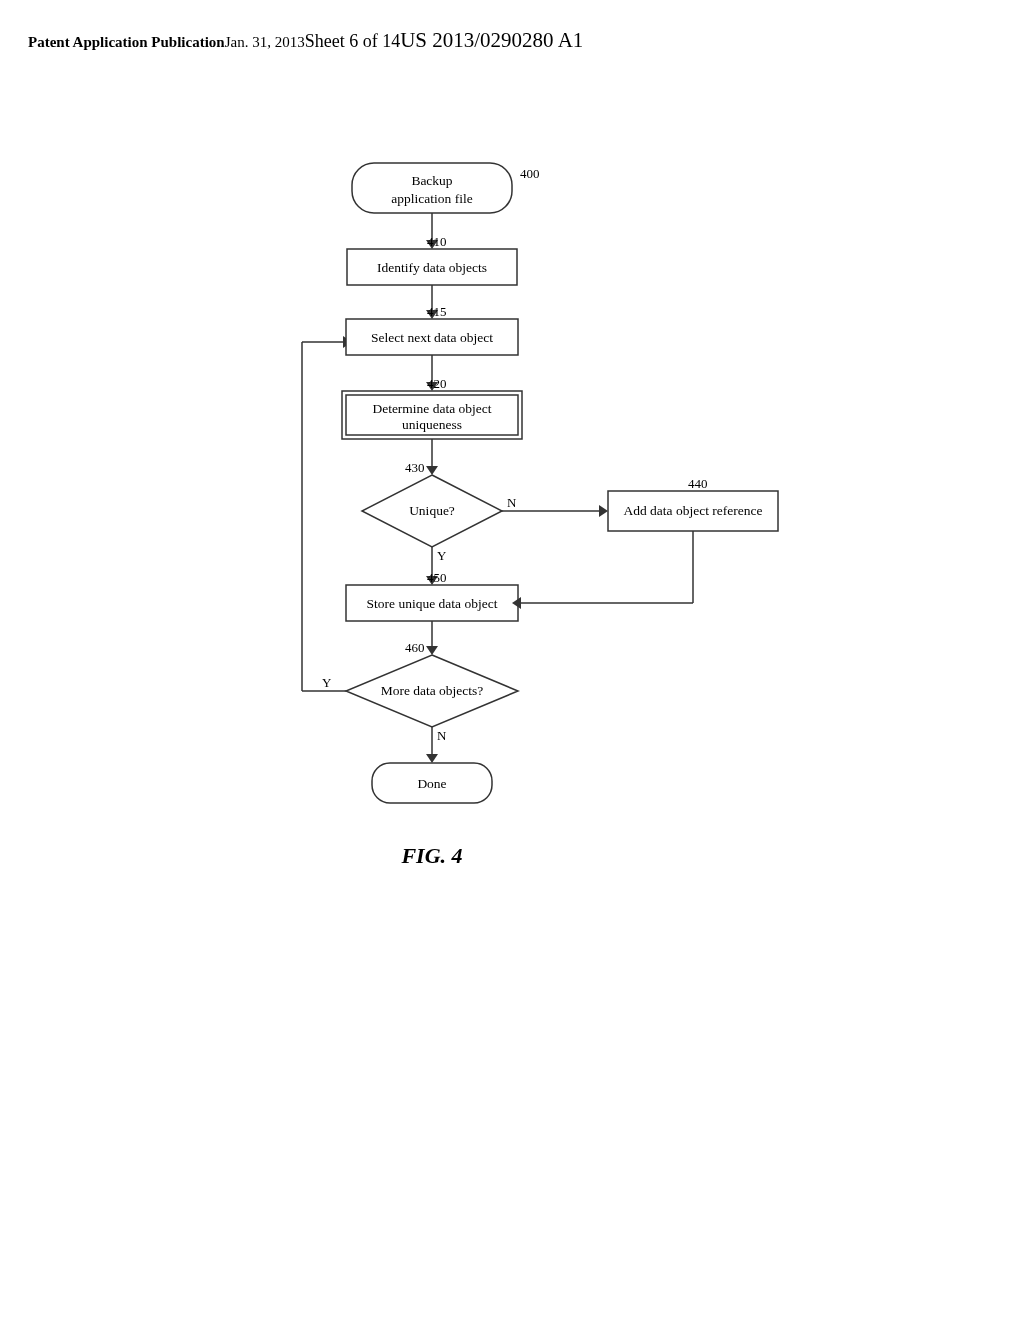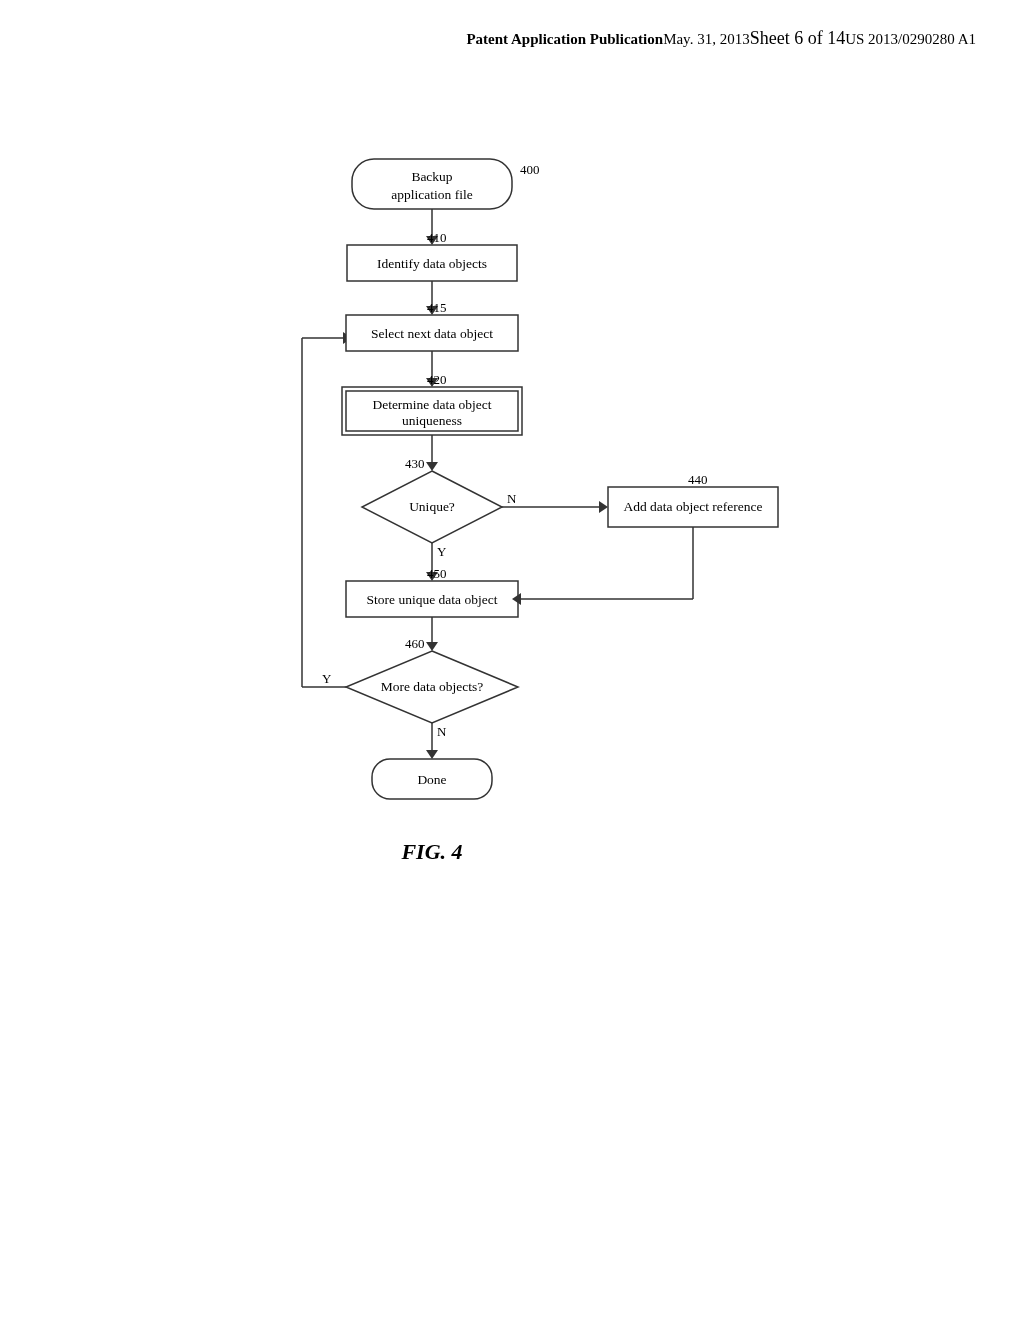--- a/index.html
+++ b/index.html
@@ -8,48 +8,48 @@
       height: 1320px;
       background: #fff;
       font-family: 'Times New Roman', Times, serif;
       position: relative;
       overflow: hidden;
     }
 
     
     .header {
       display: flex;
-      justify-content: flex-end;
+      justify-content: flex-start;
       align-items: baseline;
-      padding: 28px 48px 0 68px;
+      padding: 28px 48px 0 28px;
       font-size: 15px;
     }
     .header-left {
       font-weight: bold;
       font-size: 15px;
     }
     .header-center {
       font-size: 15px;
     }
     .header-right {
-      font-size: 15px;
+      font-size: 21px;
     }
 
     
     .flowchart-svg {
       margin: 80px auto 0 auto;
       display: block;
     }
   </style>
 </head>
 <body>
 
 <div class="header">
   <span class="header-left">Patent Application Publication</span>
-  <span class="header-center">May. 31, 2013</span>
+  <span class="header-center">Jan. 31, 2013</span>
   <span class="header-sheet" style="font-size:18px;">Sheet 6 of 14</span>
   <span class="header-right">US 2013/0290280 A1</span>
 </div>
 
 <svg class="flowchart-svg" width="620" height="870" viewBox="0 0 620 870">
 
   <rect x="150" y="30" width="160" height="50" rx="22" ry="22" fill="white" stroke="#333" stroke-width="1.5"></rect>
   <text x="230" y="52" text-anchor="middle" font-family="Times New Roman, serif" font-size="13.5">Backup</text>
   <text x="230" y="70" text-anchor="middle" font-family="Times New Roman, serif" font-size="13.5">application file</text>
 

